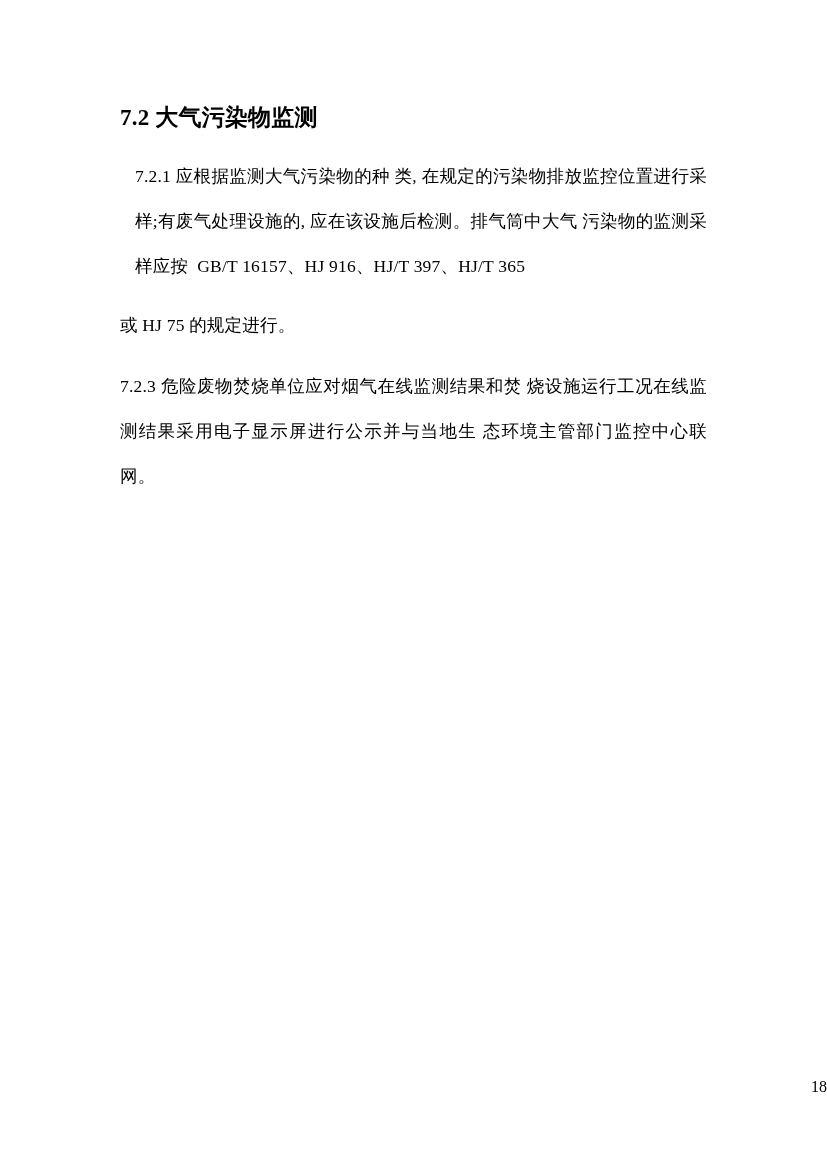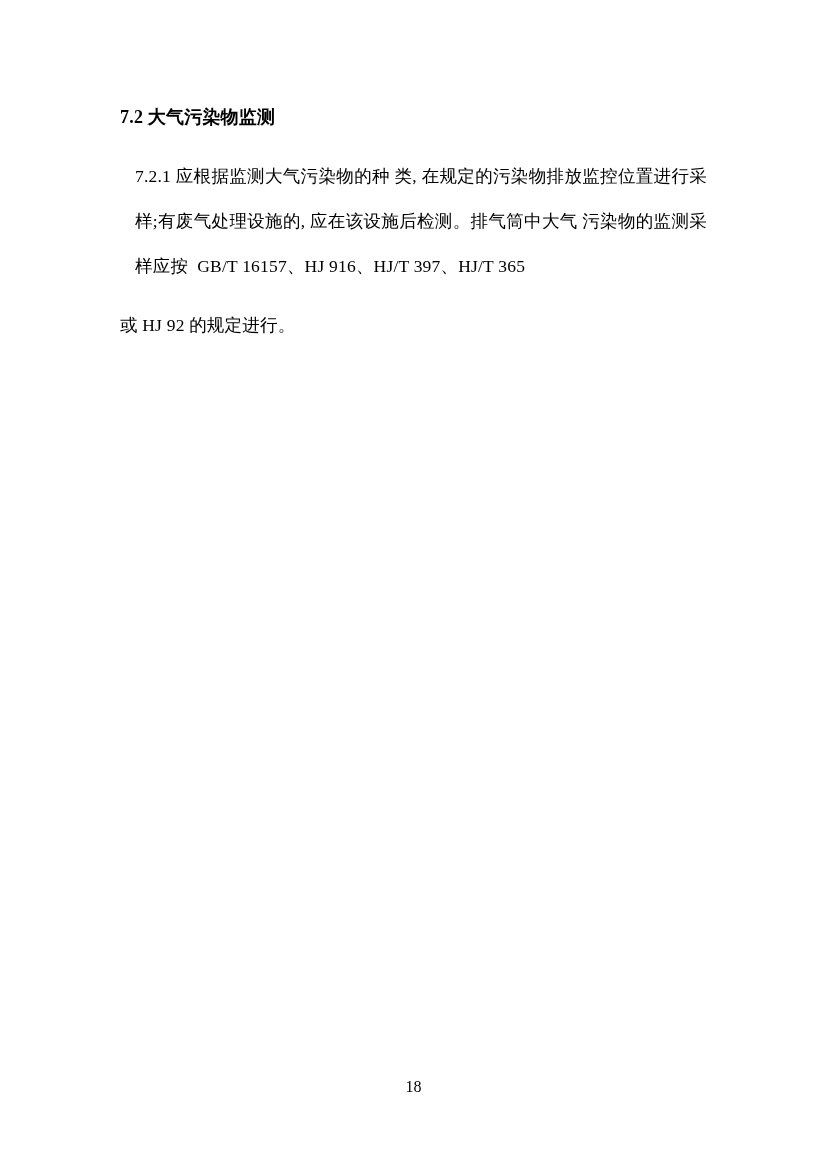--- a/index.html
+++ b/index.html
@@ -29,48 +29,49 @@
     text-justify: inter-ideograph;
     margin: 0 0 16px 0;
     letter-spacing: 0.2px;
     white-space: pre-wrap;
   }
   .para.tight {
     margin-bottom: 14px;
     margin-left: 15px;
   }
   .heading {
-    font-size: 18px;
+    font-size: 23px;
     line-height: 45px;
     font-weight: bold;
     margin: 0 0 14px 0;
     letter-spacing: 0.2px;
   }
   .footer {
     position: absolute;
     left: 0;
     right: 0;
     bottom: 72px;
-    text-align: center;
+    text-align: right;
     font-size: 16px;
     line-height: 20px;
     font-family: "Liberation Serif", "DejaVu Serif", serif;
   }
 </style>
 </head>
 <body>
 
 <div class="page">
 
 
 
 
   <h2 class="heading">7.2 大气污染物监测</h2>
 
   <p class="para tight">7.2.1 应根据监测大气污染物的种 类, 在规定的污染物排放监控位置进行采样;有废气处理设施的, 应在该设施后检测。排气筒中大气 污染物的监测采样应按  GB/T 16157、HJ 916、HJ/T 397、HJ/T 365</p>
 
-  <p class="para">或 HJ 92 的规定进行。</p>
+  <p class="para">或 HJ 75 的规定进行。</p>
 
 
+  <p class="para">7.2.3 危险废物焚烧单位应对烟气在线监测结果和焚 烧设施运行工况在线监测结果采用电子显示屏进行公示并与当地生 态环境主管部门监控中心联网。</p>
 
   <div class="footer">18</div>
 
 </div>
 
 </body></html>

